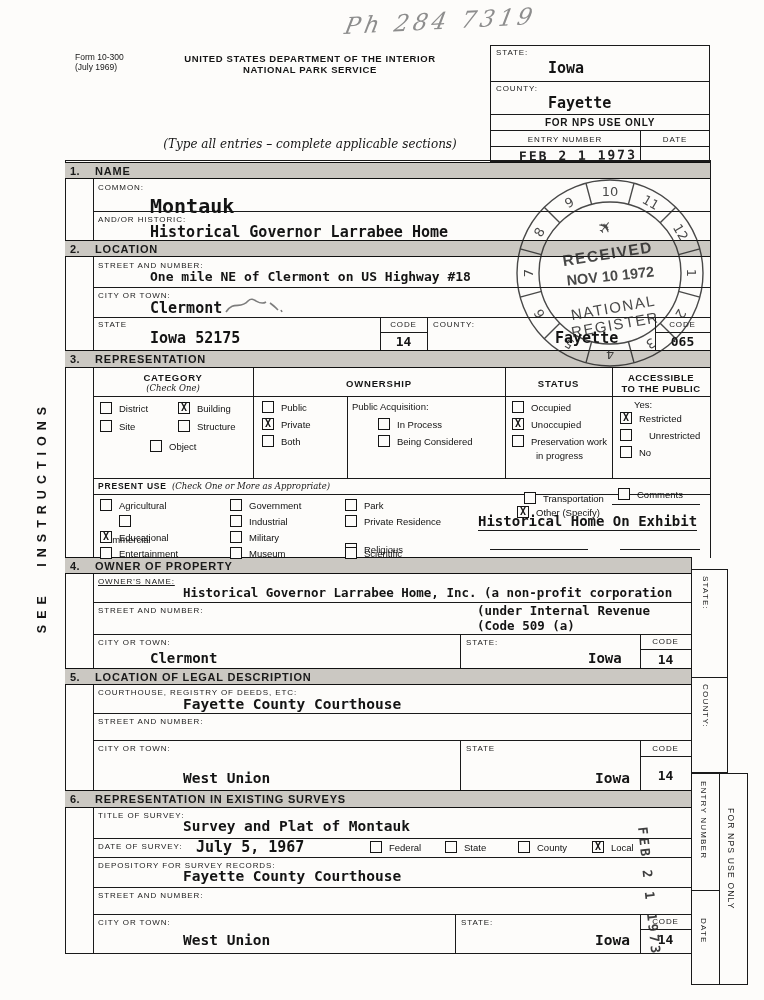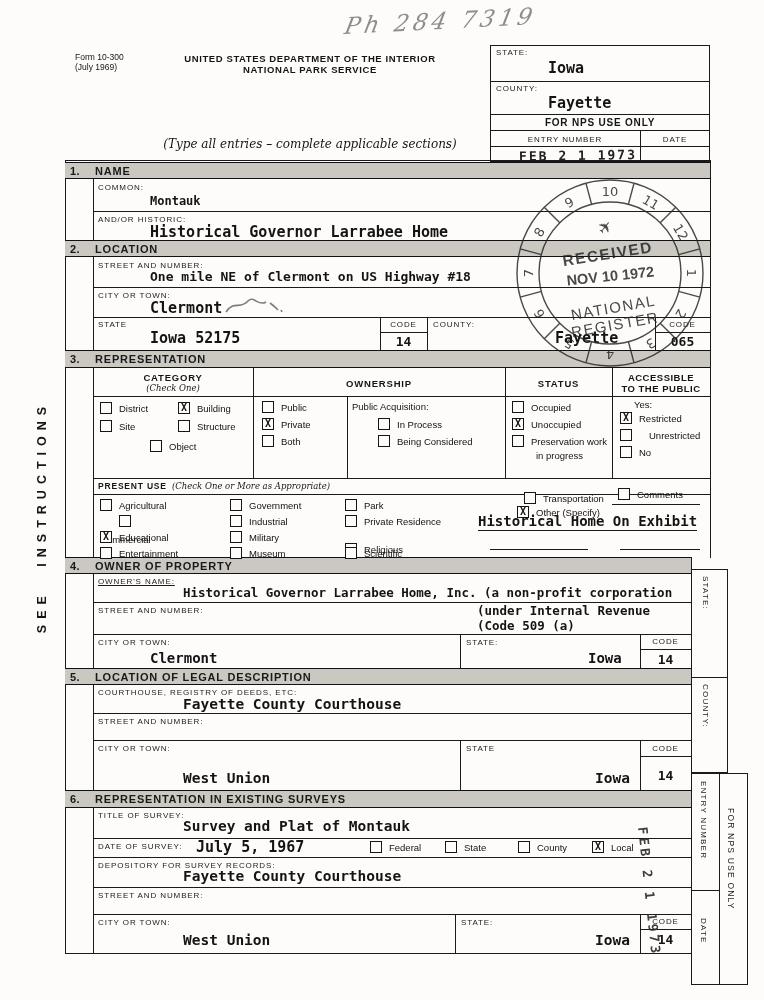--- a/index.html
+++ b/index.html
@@ -87,21 +87,21 @@
   <div class="bar" style="left:65px;top:668px;width:626px;height:17px;">
     <span class="bnum">5.</span>
     <span class="btitle">LOCATION OF LEGAL DESCRIPTION</span>
   </div>
   <div class="bar" style="left:65px;top:790px;width:626px;height:18px;">
     <span class="bnum">6.</span>
     <span class="btitle">REPRESENTATION IN EXISTING SURVEYS</span>
   </div>
 
   <div class="lbl" style="left:98px;top:183px;">COMMON:</div>
-  <div class="val" style="left:150px;top:194px;font-size:12px;">Montauk</div>
+  <div class="val" style="left:150px;top:194px;font-size:20px;">Montauk</div>
   <div class="lbl" style="left:98px;top:215px;">AND/OR HISTORIC:</div>
   <div class="val" style="left:150px;top:223px;font-size:15px;">Historical Governor Larrabee Home</div>
 
   <div class="lbl" style="left:98px;top:261px;">STREET AND NUMBER:</div>
   <div class="val" style="left:150px;top:269px;font-size:13px;">One mile NE of Clermont on US Highway #18</div>
   <div class="lbl" style="left:98px;top:291px;">CITY OR TOWN:</div>
   <div class="val" style="left:150px;top:299px;font-size:15px;">Clermont</div>
   <svg style="position:absolute;left:224px;top:294px;" width="72" height="24" viewBox="0 0 72 24">
     <path d="M2,18 C10,6 16,16 24,7 C30,1 34,13 42,8 M46,9 c3,2 6,5 8,7 M57,16 l1,2" stroke="#666" stroke-width="1.6" fill="none" opacity="0.85"></path>
   </svg>

